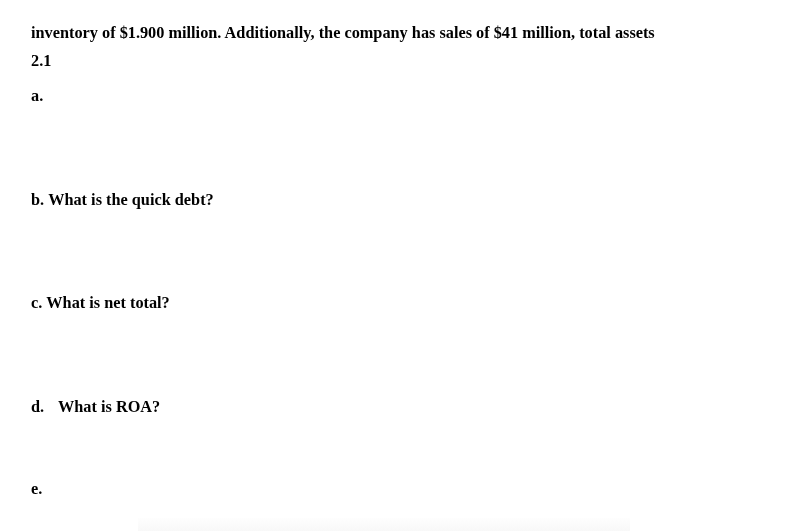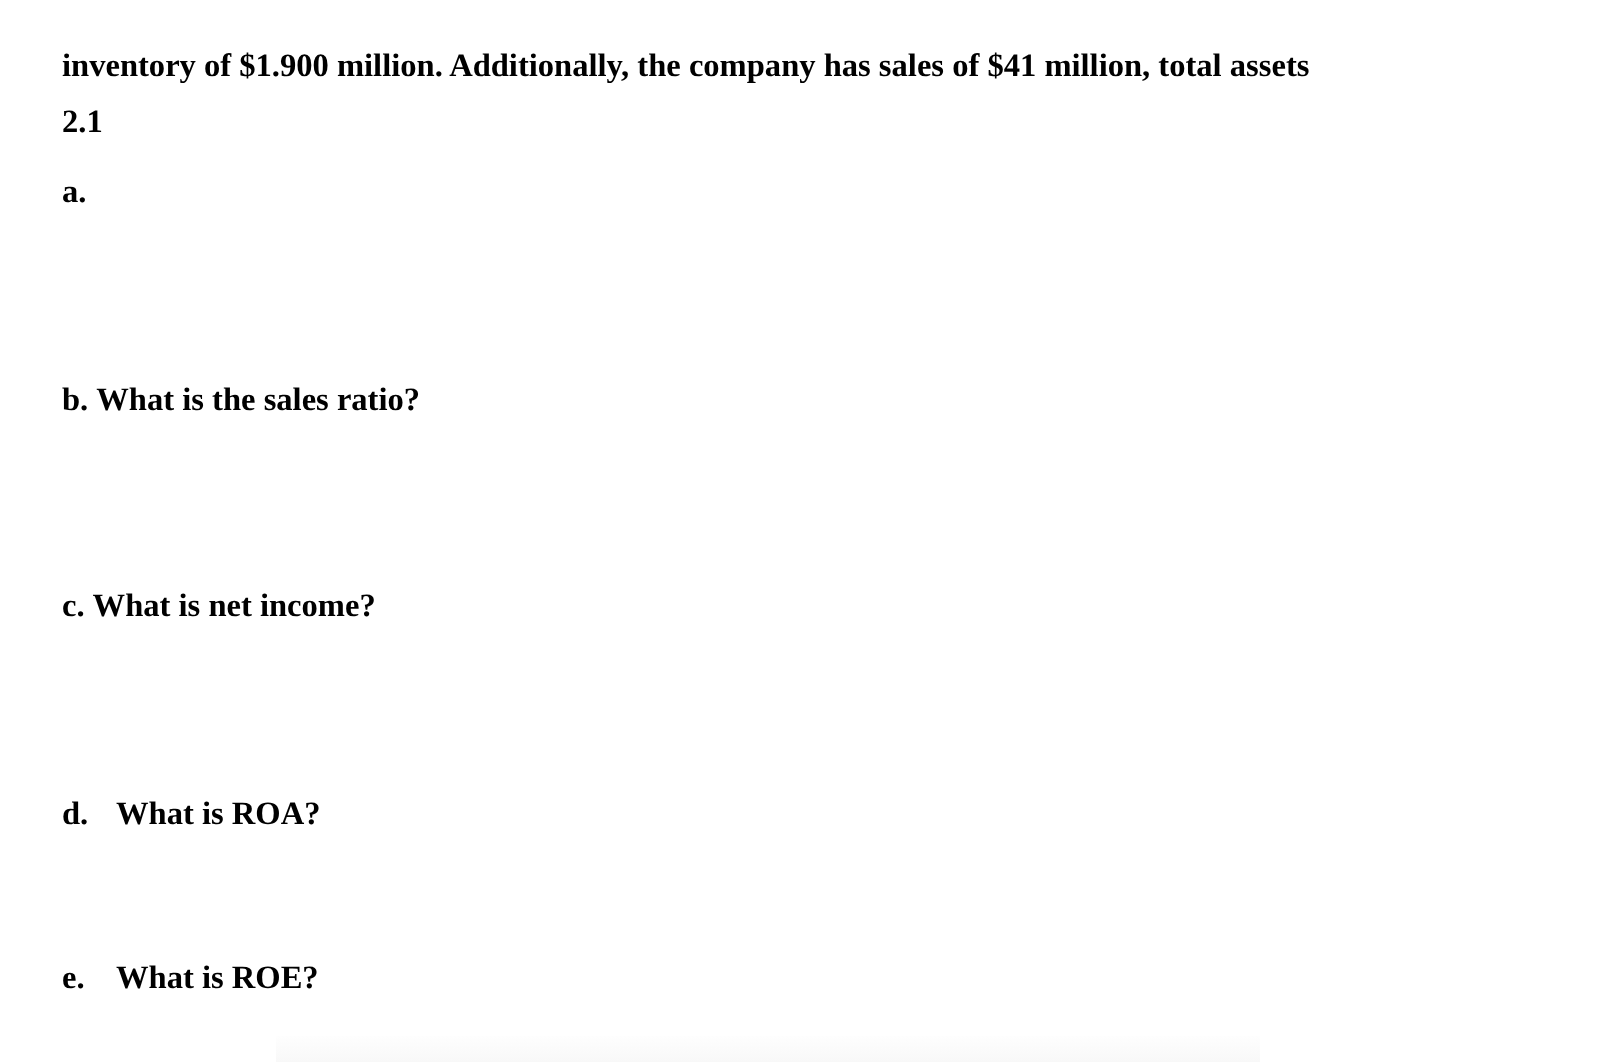--- a/index.html
+++ b/index.html
@@ -29,31 +29,30 @@
 <div class="abs para">
   <div>inventory of $1.900 million.  Additionally, the company has sales of $41 million, total assets</div>
 </div>
 
 <div class="abs q tab" style="top:86px;">
   <span class="lbl">a.</span>
 </div>
 
 <div class="abs q sp" style="top:190px;">
   <span class="lbl">b.</span>
-  <span>What is the sales ratio?</span>
+  <span>What is the quick debt?</span>
 </div>
 
 <div class="abs q sp" style="top:293px;">
   <span class="lbl">c.</span>
-  <span>What is net income?</span>
+  <span>What is net total?</span>
 </div>
 
 <div class="abs q tab" style="top:397px;">
   <span class="lbl">d.</span>
   <span>What is ROA?</span>
 </div>
 
 <div class="abs q tab" style="top:479px;">
   <span class="lbl">e.</span>
-  <span>What is ROE?</span>
 </div>
 
 <div id="bottom-shade"></div>
 
 </body></html>

